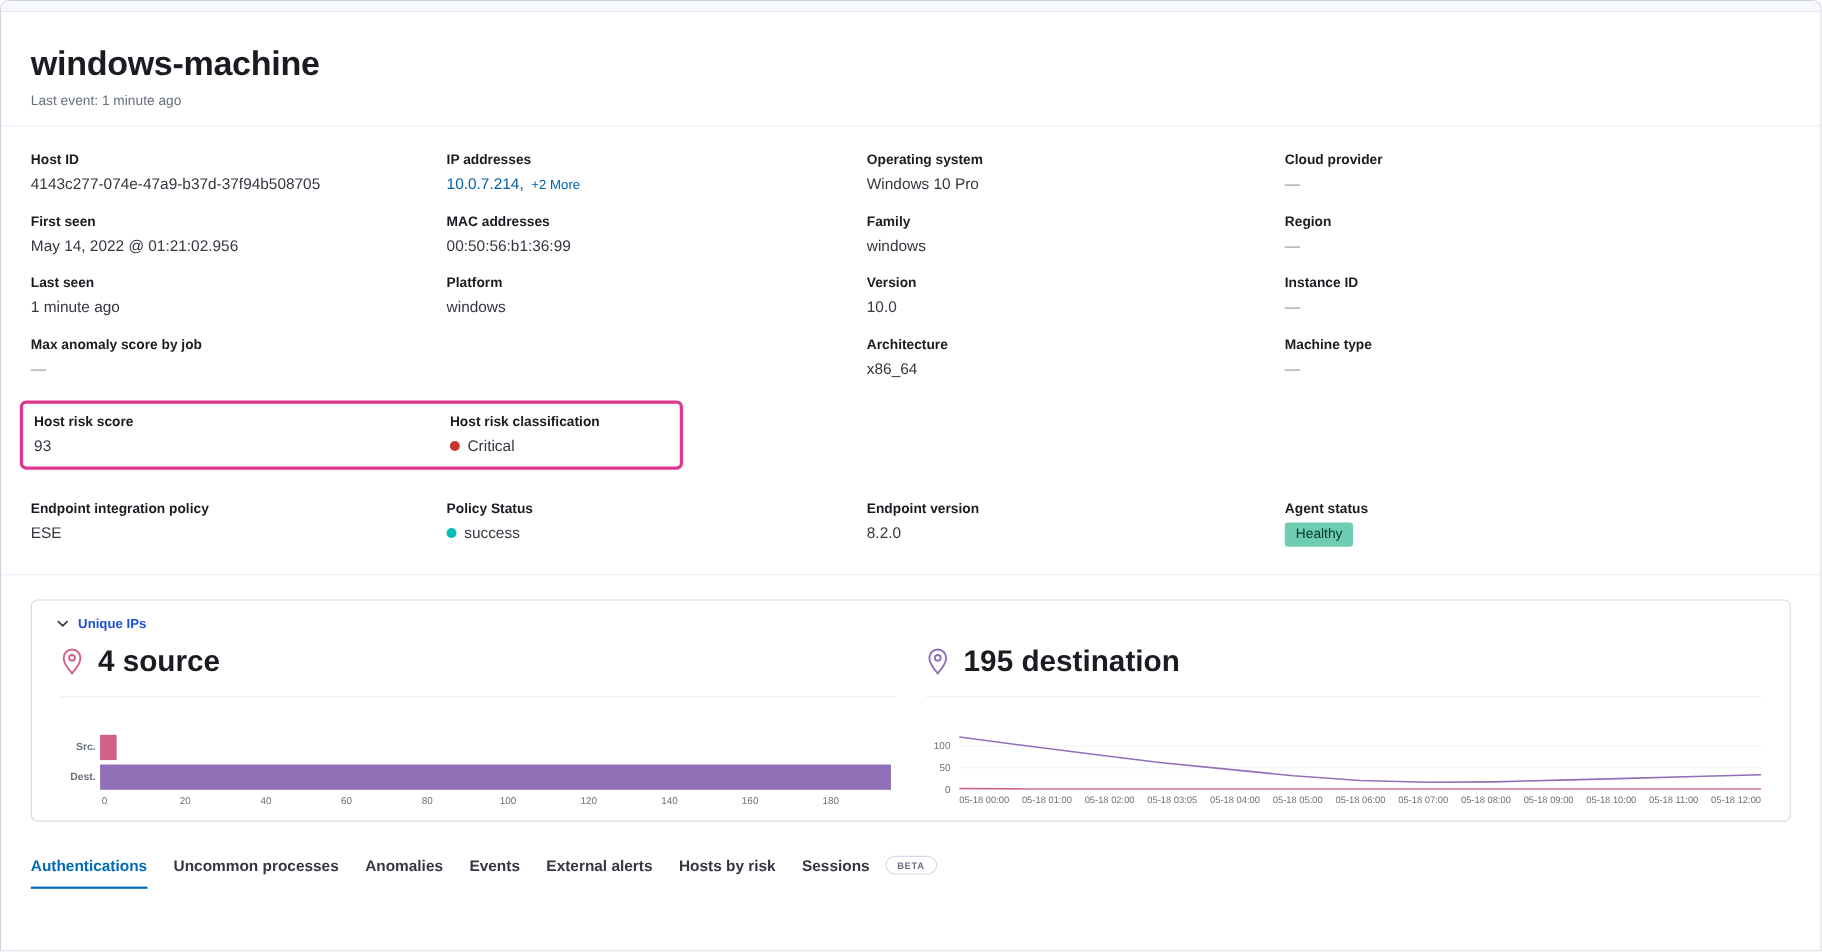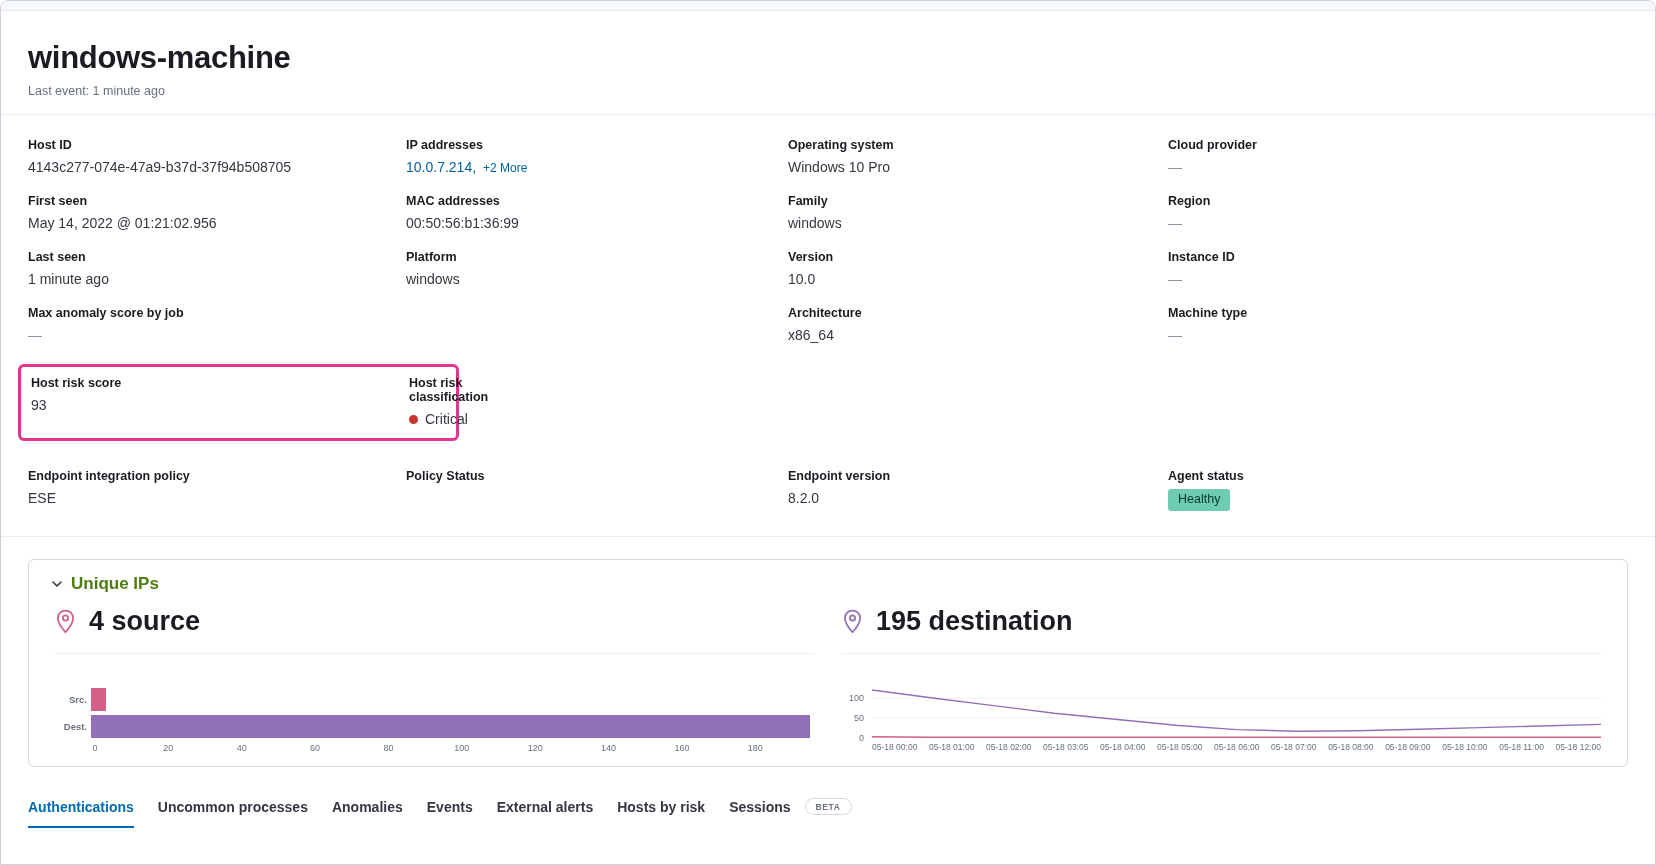--- a/index.html
+++ b/index.html
@@ -14,29 +14,29 @@
   .section-divider { border:none; border-top:1px solid #e9edf3; margin:8px -27px 0; }
 
   .fields-grid { display:grid; grid-template-columns:378px 382px 380px 1fr; align-items:start; }
   .field { margin-bottom:17px; }
   .f-label { font-size:12.5px; font-weight:700; color:#1a1c21; margin-bottom:6px; }
   .f-value { font-size:14px; color:#343741; line-height:1.35; }
   .f-value.muted { color:#8b95a5; }
   .link { color:#0061a6; cursor:pointer; }
   .link.more { font-size:12px; margin-left:7px; }
 
-  .risk-box { display:grid; grid-template-columns:378px 1fr; width:441px; border:3px solid #e0368c; border-radius:6px; padding:9px 16px 2px 10px; margin:2px 0 28px -10px; }
+  .risk-box { display:grid; grid-template-columns:378px 1fr; width:603px; border:3px solid #e0368c; border-radius:6px; padding:9px 16px 2px 10px; margin:2px 0 28px -10px; }
   .risk-box .field { margin-bottom:8px; }
   .dot { display:inline-block; width:9px; height:9px; border-radius:50%; margin-right:7px; }
   .badge { display:inline-block; padding:2px 10px 3px; border-radius:3px; font-size:12.5px; font-weight:500; }
 
   .endpoint-section { margin-top:24px; }
 
   .panel { border:1px solid #d3dae6; border-radius:6px; margin-top:22px; padding:14px 12px 10px; }
-  .panel-header { display:flex; align-items:center; gap:8px; font-size:17px; font-weight:700; color:#4d7c0f; padding-left:10px; }
+  .panel-header { display:flex; align-items:center; gap:8px; font-size:12px; font-weight:700; color:#1d4ed8; padding-left:10px; }
   .chev { display:inline-flex; width:12px; height:12px; color:#343741; cursor:pointer; }
   .chev svg { width:100%; height:100%; }
   .panel-body { display:flex; margin-top:4px; }
   .half { flex:1; padding:0 14px; min-width:0; }
   .big-title { display:flex; align-items:center; gap:13px; font-size:27px; font-weight:700; color:#1a1c21; padding:8px 0 16px; }
   .pin { width:21px; height:25px; display:inline-flex; flex:0 0 auto; }
   .pin svg { width:100%; height:100%; }
   .sub-divider { border-top:1px solid #e9edf3; margin-bottom:32px; }
 
   .bar-row { display:flex; align-items:center; height:27px; }
@@ -155,20 +155,21 @@
       </div>
     </section>
 
     <section id="endpoint-row" class="fields-grid endpoint-section">
         <div class="field">
           <div class="f-label">Endpoint integration policy</div>
           <div class="f-value">ESE</div>
         </div>
         <div class="field">
           <div class="f-label">Policy Status</div>
+          <div class="f-value"><span class="dot" style="background: rgb(0, 191, 179);"></span><span>success</span></div>
         </div>
         <div class="field">
           <div class="f-label">Endpoint version</div>
           <div class="f-value">8.2.0</div>
         </div>
         <div class="field">
           <div class="f-label">Agent status</div>
           <div class="f-value"><span class="badge" style="background: rgb(109, 204, 177); color: rgb(5, 55, 46); text-align: center;">Healthy</span></div>
         </div>
       </section>

